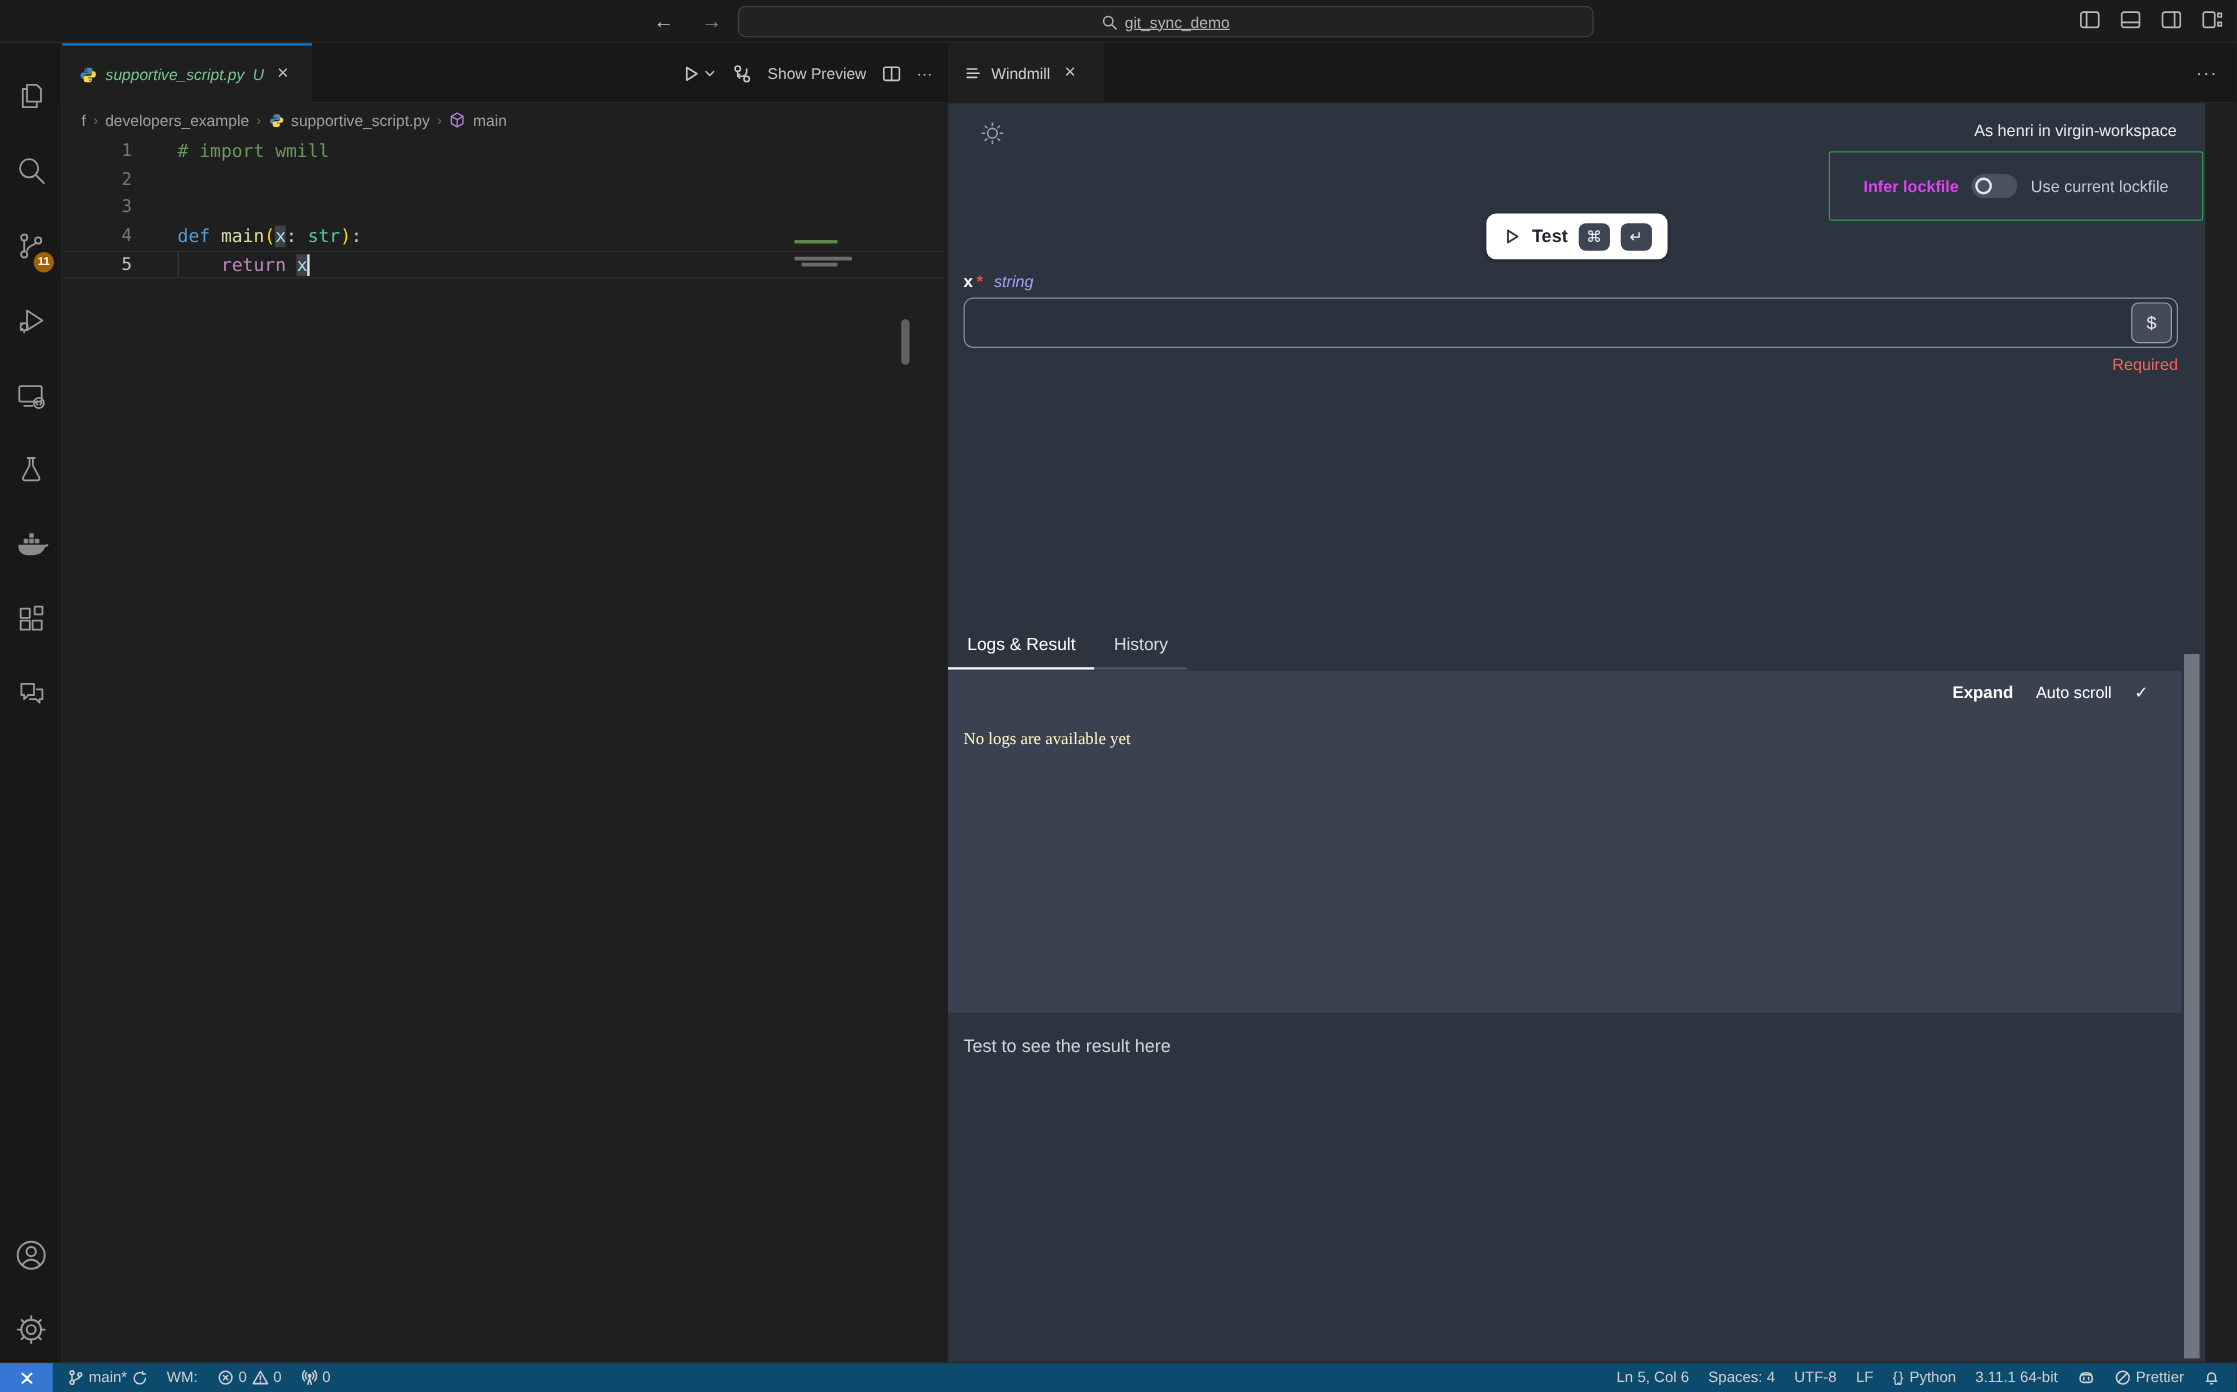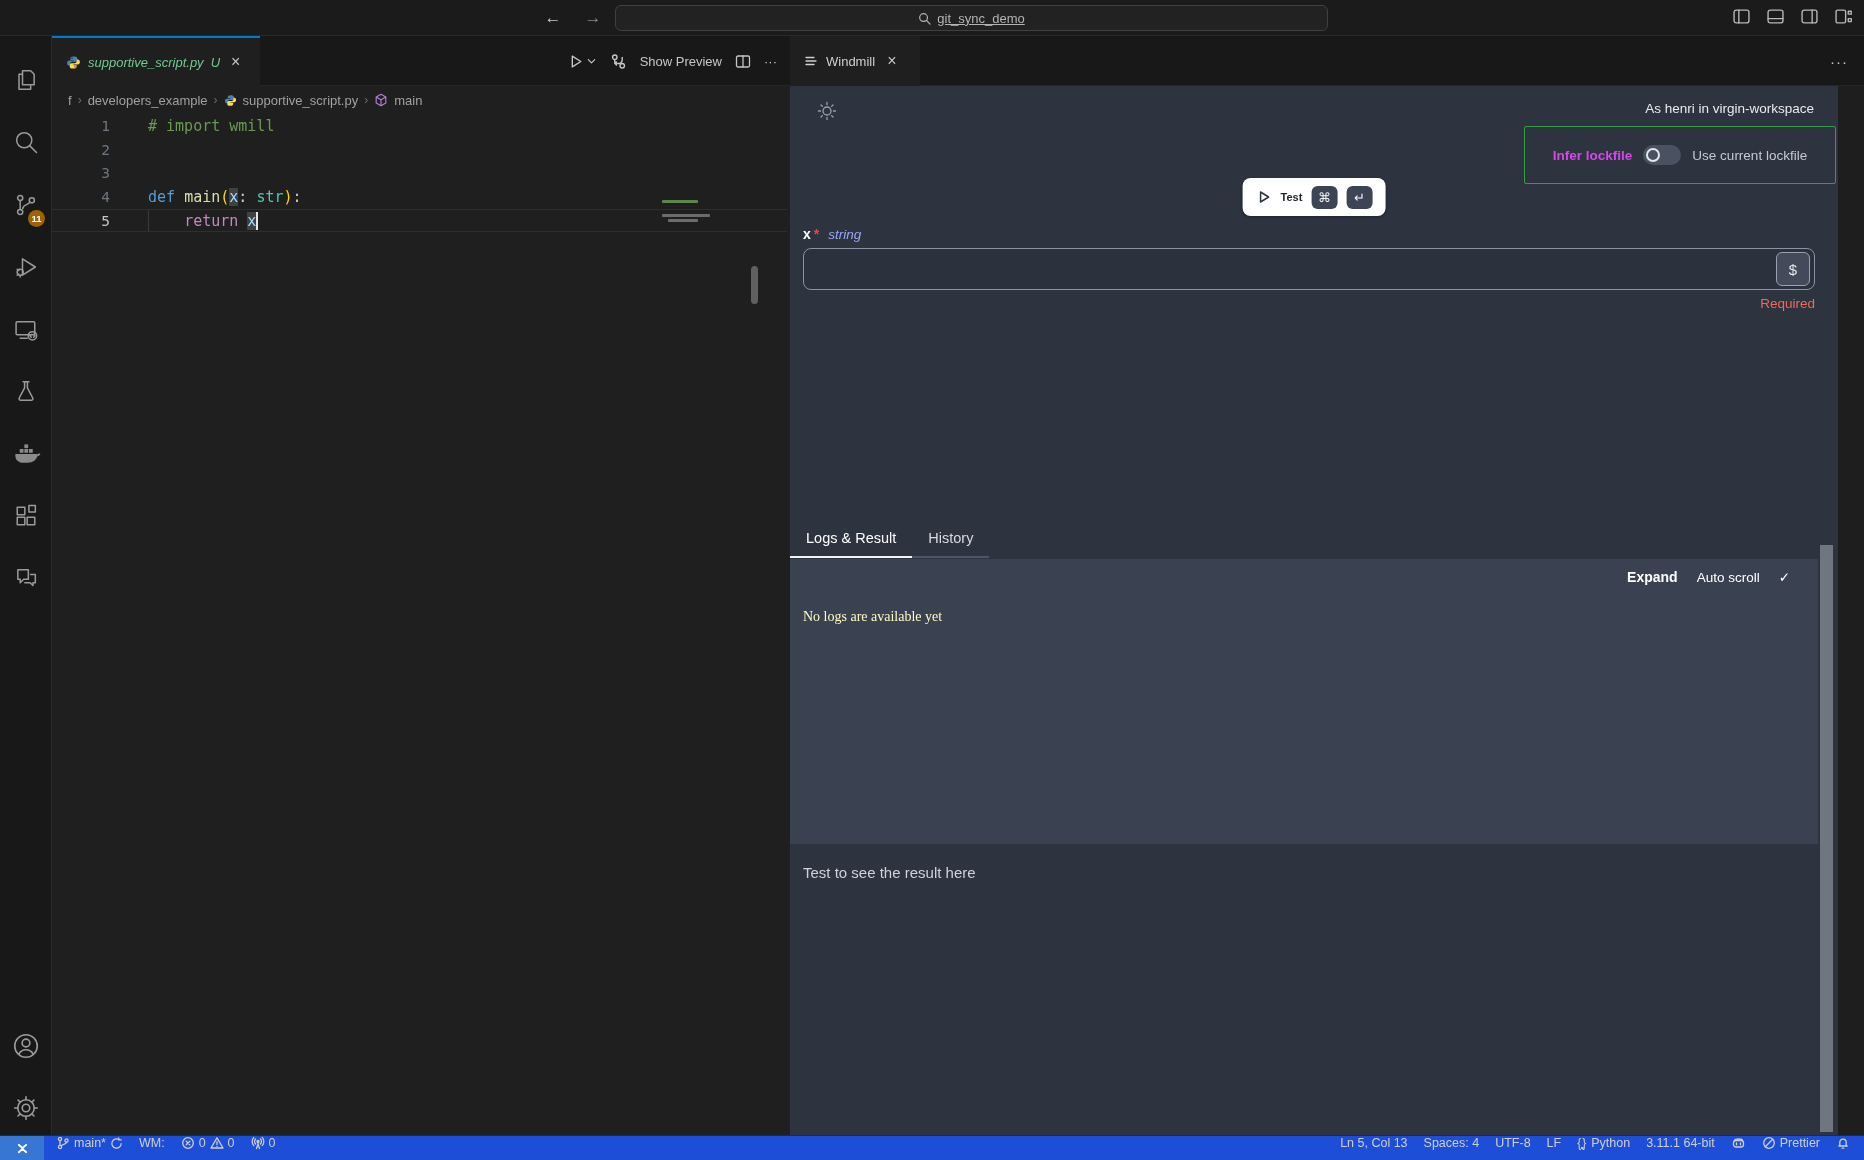--- a/index.html
+++ b/index.html
@@ -59,42 +59,42 @@
   .sun { position:absolute; left:26px; top:14px; color:#9aa3ad; }
   .wv-title { position:absolute; left:0; right:0; top:10px; text-align:center; color:#ffffff; font-size:20.5px; font-weight:600; }
   .wv-context { position:absolute; right:24px; top:15px; color:#e8eaed; font-size:13.5px; }
   .lockbox { position:absolute; right:2px; top:40px; width:312px; height:58px; border:1.5px solid #2ea043; border-radius:2px; display:flex; align-items:center; justify-content:center; gap:11px; }
   .lock-label { color:#d946ef; font-weight:bold; font-size:13.5px; }
   .lock-use { color:#c3c9d4; font-size:13.5px; }
   .toggle { width:38px; height:20px; border-radius:10px; background:#4a5160; position:relative; flex:none; }
   .knob { position:absolute; left:3px; top:3px; width:14px; height:14px; border-radius:50%; border:2px solid #e5e7eb; }
   .testbtn { position:absolute; left:50%; transform:translateX(-50%); top:92px; height:38px; background:#ffffff; border-radius:8px; display:flex; align-items:center; gap:9px; padding:0 13px; box-shadow:0 1px 3px rgba(0,0,0,.3); }
   .testbtn .play { color:#2d333f; }
-  .test-label { color:#21262e; font-size:11px; font-weight:bold; }
+  .test-label { color:#21262e; font-size:15px; font-weight:bold; }
   .key { background:#3d4454; color:#f3f4f6; border-radius:6px; min-width:26px; height:23px; display:flex; align-items:center; justify-content:center; font-size:13px; }
   .param-row { position:absolute; left:13px; top:140px; font-size:14px; display:flex; align-items:baseline; gap:3px; }
   .param-name { color:#ffffff; font-weight:bold; }
   .param-star { color:#ef4444; font-weight:bold; }
   .param-type { color:#9aa7f5; font-style:italic; font-size:13.5px; margin-left:6px; }
   .wv-input { position:absolute; left:13px; top:162px; width:1012px; height:42px; background:#2b313d; border:1px solid #8a93a3; border-radius:8px; }
   .dollar { position:absolute; right:4px; top:3px; width:34px; height:34px; background:#434a59; border:1px solid #9aa1ad; border-radius:6px; color:#e5e7eb; font-size:15px; display:flex; align-items:center; justify-content:center; }
   .required { position:absolute; right:23px; top:210px; color:#ee6a5f; font-size:13.5px; }
   .wtabs { position:absolute; left:0; top:438px; height:34px; display:flex; font-size:14.5px; }
   .wtab { padding:6px 16px 0 16px; height:34px; }
   .wtab-active { color:#ffffff; border-bottom:2.5px solid #f3f4f6; }
   .wtab-idle { color:#d6dae2; border-bottom:2.5px solid #4d5668; }
   .logs { position:absolute; left:0; top:473px; width:1028px; height:285px; background:#3a4150; }
   .expand-row { position:absolute; right:28px; top:10px; display:flex; align-items:center; gap:19px; color:#ffffff; font-size:13.5px; }
   .expand-lbl { font-weight:bold; font-size:14px; }
   .nologs { position:absolute; left:13px; top:50px; font-family:Liberation Serif, serif; font-size:14px; color:#fef9c3; }
   .result-hint { position:absolute; left:13px; top:778px; font-size:15px; color:#ced3da; }
   .wv-scroll { position:absolute; left:1030px; top:459px; width:13px; height:587px; background:#70767f; }
 
   
-  .statusbar { position:absolute; left:0; bottom:0; width:1864px; height:25px; background:#1d4ed8; border-top:1px solid #2a2a2a; font-size:12.5px; color:#cfcfcf; display:flex; align-items:flex-start; }
+  .statusbar { position:absolute; left:0; bottom:0; width:1864px; height:25px; background:#0c4a6e; border-top:1px solid #2a2a2a; font-size:12.5px; color:#cfcfcf; display:flex; align-items:center; }
   .sb-remote { width:44px; height:25px; background:#3876d3; color:#ffffff; display:flex; align-items:center; justify-content:center; flex:none; }
   .sb-left { display:flex; align-items:center; gap:16px; padding-left:12px; }
   .sb-right { margin-left:auto; display:flex; align-items:center; gap:16px; padding-right:14px; }
   .sb-item { display:flex; align-items:center; gap:4px; white-space:nowrap; }
   .braces { font-size:12px; position:relative; letter-spacing:1px; }
   .braces-dot { position:absolute; left:50%; bottom:1px; transform:translateX(-50%); width:2.5px; height:2.5px; border-radius:50%; background:#cfcfcf; }
 </style>
 </head>
 <body>
 
@@ -403,21 +403,21 @@
     <span class="sb-item">
       <svg class="svg" width="14" height="14" viewBox="0 0 14 14">
           <circle cx="7" cy="5.5" r="1" style="fill:currentColor"></circle>
           <path d="M4.6 8a3.4 3.4 0 0 1 0-5M9.4 3a3.4 3.4 0 0 1 0 5M2.8 9.6a6 6 0 0 1 0-8.2M11.2 1.4a6 6 0 0 1 0 8.2M7 7v1M5.5 12.5L7 8l1.5 4.5"></path>
         </svg>
       <span>0</span>
     </span>
   </div>
   <div class="sb-right">
     <span class="sb-item">
-        <span>Ln 5, Col 13</span>
+        <span>Ln 5, Col 6</span>
       </span>
     <span class="sb-item">
         <span>Spaces: 4</span>
       </span>
     <span class="sb-item">
         <span>UTF-8</span>
       </span>
     <span class="sb-item">
         <span>LF</span>
       </span>

